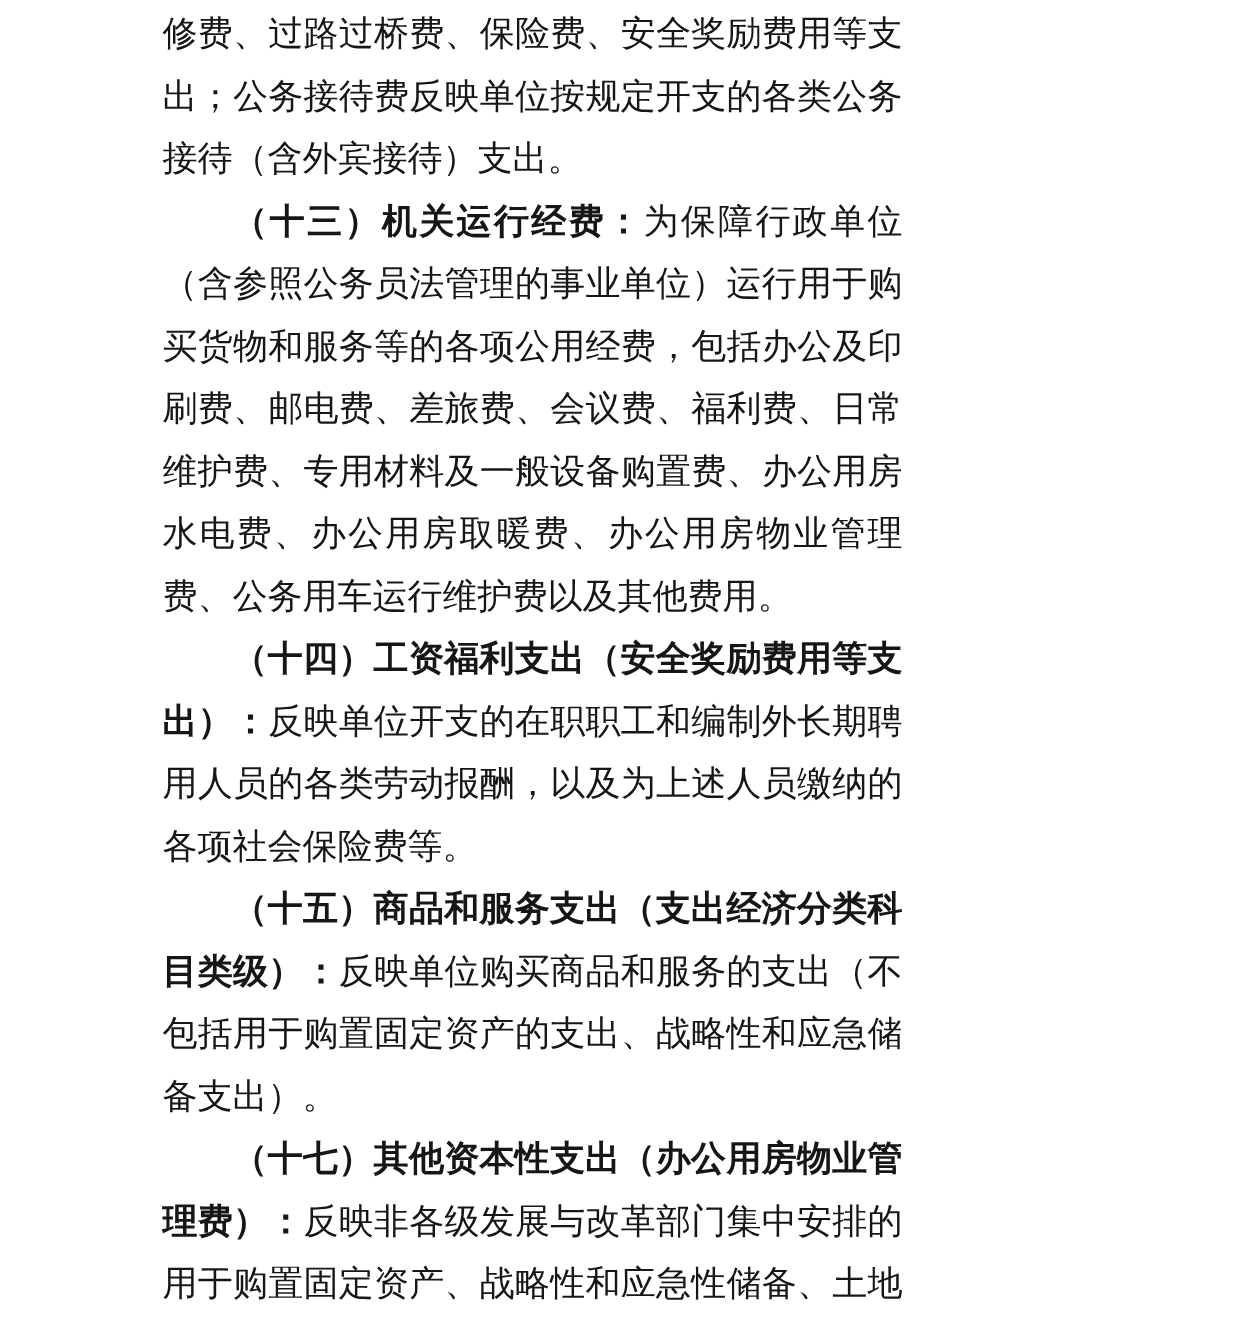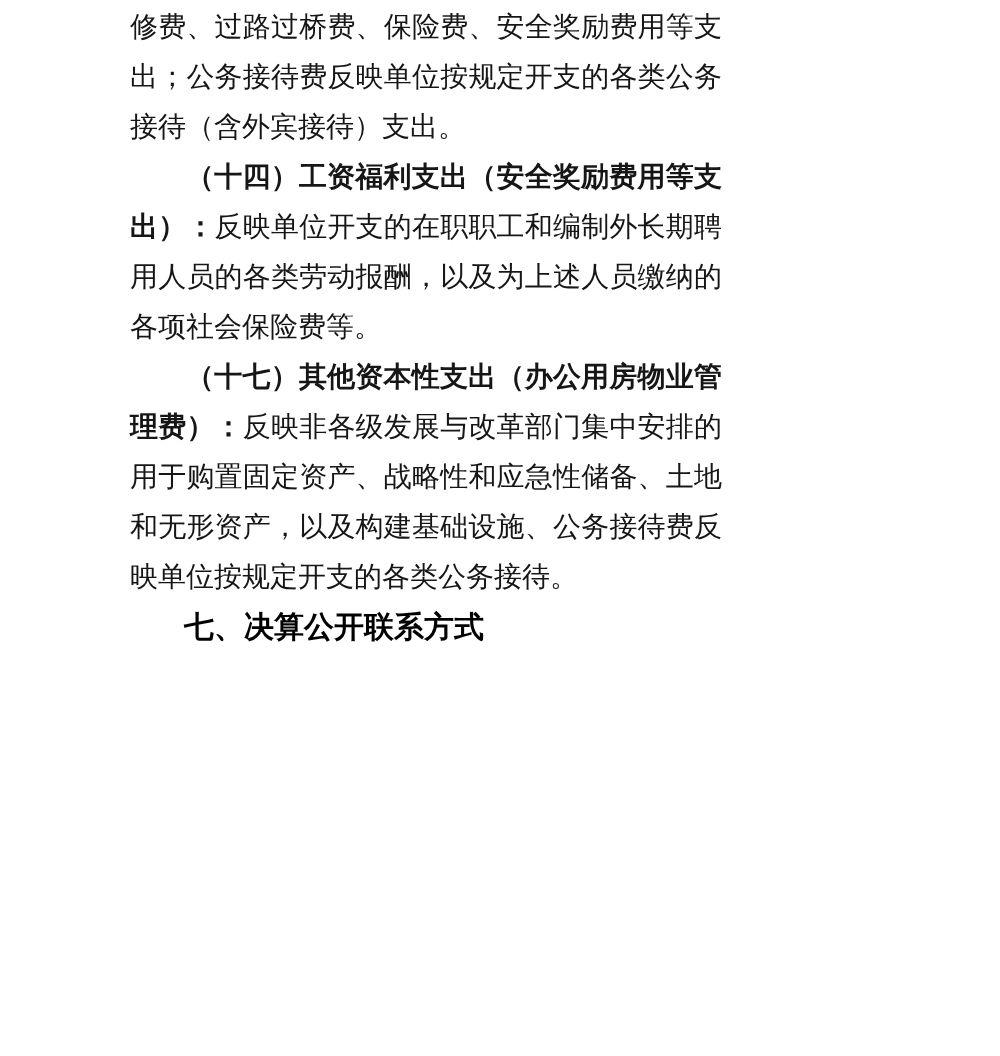--- a/index.html
+++ b/index.html
@@ -45,17 +45,19 @@
     text-indent: 54px;
     text-align: left;
   }
 </style>
 </head>
 <body>
 
 <div class="page">
   <div id="paragraphs">
       <p class="body-para"><span class="run-regular">修费、过路过桥费、保险费、安全奖励费用等支出；公务接待费反映单位按规定开支的各类公务接待（含外宾接待）支出。</span></p>
+      <p class="body-para indent"><span class="run-bold">（十三）机关运行经费：</span><span class="run-regular">为保障行政单位（含参照公务员法管理的事业单位）运行用于购买货物和服务等的各项公用经费，包括办公及印刷费、邮电费、差旅费、会议费、福利费、日常维护费、专用材料及一般设备购置费、办公用房水电费、办公用房取暖费、办公用房物业管理费、公务用车运行维护费以及其他费用。</span></p>
       <p class="body-para indent"><span class="run-bold">（十四）工资福利支出（安全奖励费用等支出）：</span><span class="run-regular">反映单位开支的在职职工和编制外长期聘用人员的各类劳动报酬，以及为上述人员缴纳的各项社会保险费等。</span></p>
+      <p class="body-para indent"><span class="run-bold">（十五）商品和服务支出（支出经济分类科目类级）：</span><span class="run-regular">反映单位购买商品和服务的支出（不包括用于购置固定资产的支出、战略性和应急储备支出）。</span></p>
       <p class="body-para indent"><span class="run-bold">（十七）其他资本性支出（办公用房物业管理费）：</span><span class="run-regular">反映非各级发展与改革部门集中安排的用于购置固定资产、战略性和应急性储备、土地和无形资产，以及构建基础设施、公务接待费反映单位按规定开支的各类公务接待。</span></p>
     </div>
   <h2 class="section-heading">七、决算公开联系方式</h2>
 </div>
 
 </body></html>

